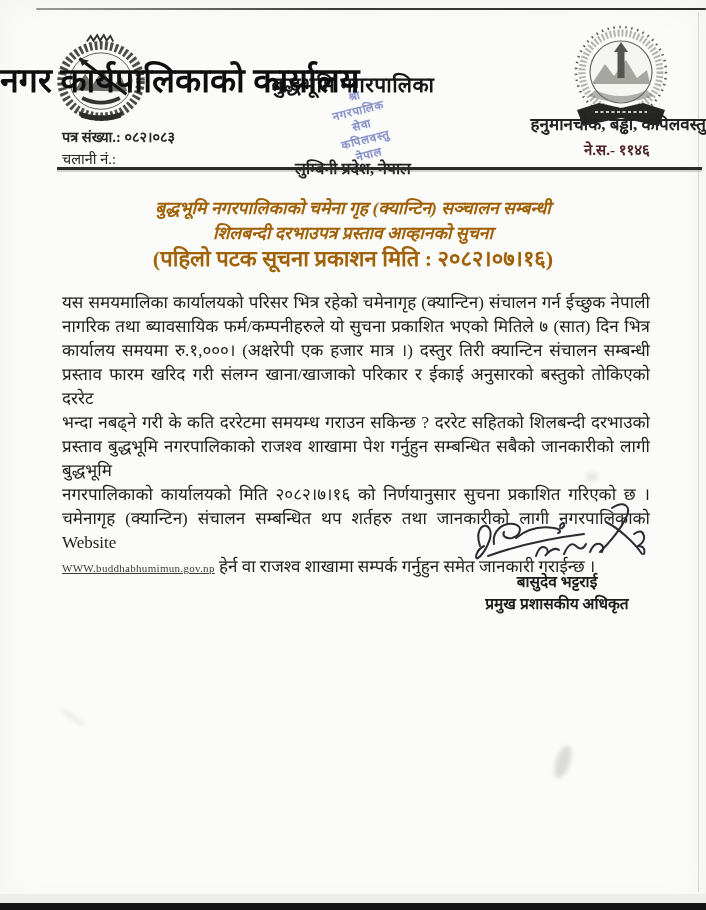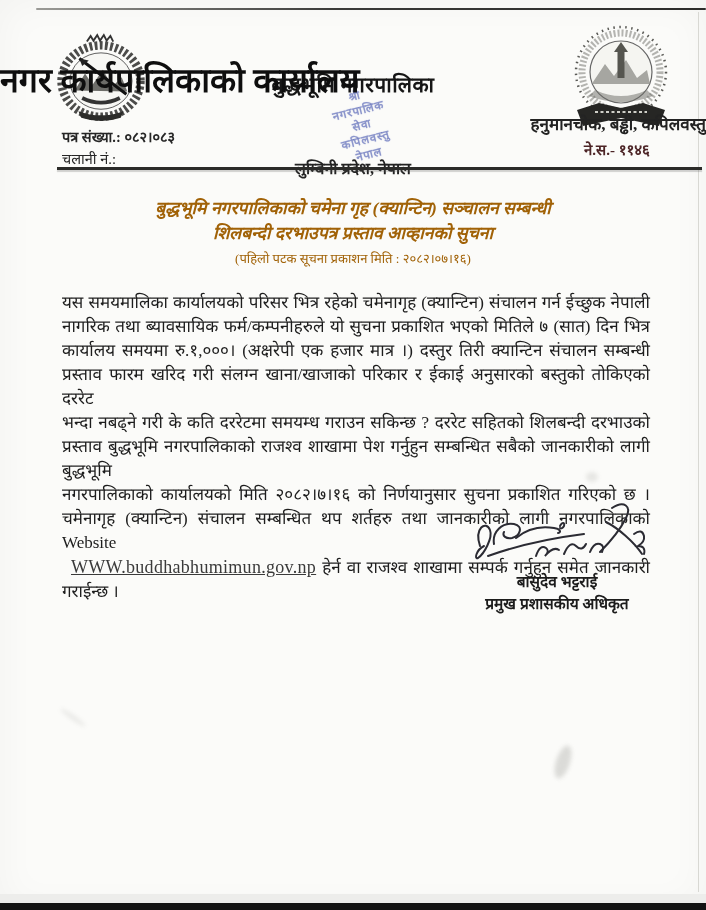--- a/index.html
+++ b/index.html
@@ -39,28 +39,28 @@
   .stamp {
     position:absolute; left:292px; top:88px; width:140px; text-align:center;
     transform:rotate(-14deg); color:rgba(88,102,182,0.55); font-weight:bold;
     font-size:11.5px; line-height:15px; letter-spacing:1px;
     text-shadow:0 0 1px rgba(88,102,182,0.35); pointer-events:none;
   }
   .stamp span { display:block; }
 
   .subject { position:absolute; top:196px; left:0; right:0; text-align:center; color:#a16207; }
   .subject .s1, .subject .s2 { font-size:17.5px; font-weight:bold; font-style:italic; line-height:25px; }
-  .subject .s3 { font-size:13px; font-weight:normal; line-height:26px; }
+  .subject .s3 { font-size:22px; font-weight:bold; line-height:26px; }
 
   .body-text { position:absolute; left:62px; width:588px; top:291px;
     font-size:17px; line-height:24px; color:#1d1d1d; }
   .body-line { text-align:justify; text-align-last:justify; }
   .body-line.no-stretch { text-align-last:left; }
-  .weblink { font-family:"Liberation Serif","DejaVu Serif",serif; font-size:18px;
-    text-decoration:underline; color:#3a3a3a; letter-spacing:0.3px;margin-left:9px; }
+  .weblink { font-family:"Liberation Serif","DejaVu Serif",serif; font-size:11px;
+    text-decoration:underline; color:#3a3a3a; letter-spacing:0.3px; }
 
   .sig-svg { position:absolute; left:466px; top:498px; width:190px; height:74px; }
   .sig-block { position:absolute; left:432px; top:571px; width:250px; text-align:center; }
   .sig-name { font-size:15.5px; font-weight:bold; line-height:22px; color:#1c1c1c; }
   .sig-title { font-size:15.5px; font-weight:bold; line-height:22px; color:#1c1c1c; }
 
   .smudge { position:absolute; background:#8a8a84; border-radius:50%; filter:blur(2px); opacity:0.35; }
   .smudge-a { left:556px; top:745px; width:14px; height:34px; transform:rotate(18deg); opacity:0.28; }
   .smudge-b { left:58px; top:715px; width:30px; height:5px; transform:rotate(35deg); opacity:0.15; }
   .smudge-c { left:586px; top:472px; width:12px; height:10px; opacity:0.18; }

